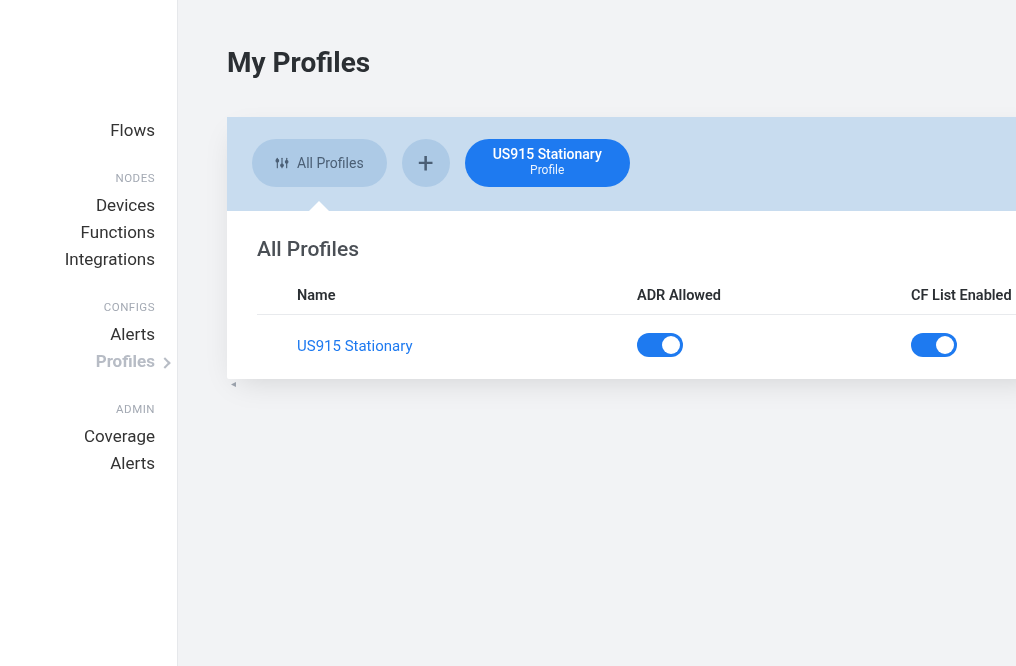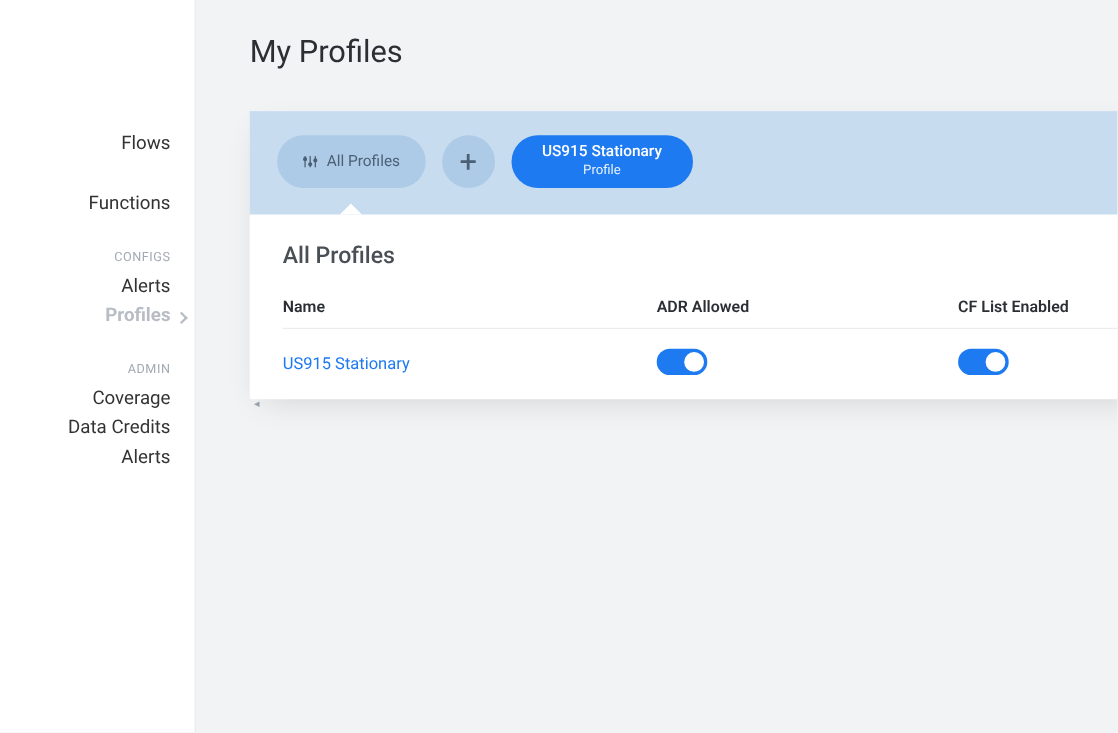--- a/index.html
+++ b/index.html
@@ -61,23 +61,24 @@
 
   
   .main {
     flex: 1;
     overflow-x: hidden;
     padding-left: 49px;
     padding-top: 30px;
   }
   .page-title {
     font-size: 28px;
-    font-weight: 400;
+    font-weight: 700;
     color: #2b2f33;
     margin-bottom: 38px;
+    margin-top: 16px;
   }
 
   .card {
     background: #fff;
     border-radius: 2px;
     box-shadow: 0 10px 30px -10px rgba(0,0,0,.15);
     margin-right: -30px; 
     overflow: visible;
     position: relative;
   }
@@ -153,21 +154,21 @@
   .ptable-head {
     border-bottom: 1px solid #e8eaed;
     padding-bottom: 10px;
     font-size: 14.5px;
     font-weight: 600;
     color: #2b2f33;
   }
   .ptable-row {
     padding: 18px 0 22px;
   }
-  .col-name { flex: 0 0 340px; padding-left: 0; }
+  .col-name { flex: 0 0 340px; padding-left: 0; margin-left: 40px; }
   .col-adr  { flex: 0 0 274px; }
   .col-cf   { flex: 1; }
   .rowlink { color: #1e7af0; font-size: 15px; cursor: pointer; }
 
   
   .toggle {
     width: 46px; height: 24px;
     background: #1e7af0;
     border-radius: 999px;
     position: relative;
@@ -194,33 +195,35 @@
 <body>
 
 <div class="app">
 
   <nav class="sidebar">
     <div class="side-group">
       <a class="side-item-solo">Flows</a>
     </div>
 
     <div class="side-group">
+      <div class="side-heading">NODES</div>
+      <a class="side-item">Devices</a>
       <a class="side-item">Functions</a>
+      <a class="side-item">Integrations</a>
     </div>
 
     <div class="side-group">
       <div class="side-heading">CONFIGS</div>
       <a class="side-item">Alerts</a>
       <a class="side-item active">Profiles</a>
     </div>
 
     <div class="side-group">
       <div class="side-heading">ADMIN</div>
       <a class="side-item">Coverage</a>
-      <a class="side-item">Data Credits</a>
       <a class="side-item">Alerts</a>
     </div>
   </nav>
 
   <main class="main">
     <h1 class="page-title">My Profiles</h1>
 
     <div class="card">
 
       <div class="tabs-bar">

